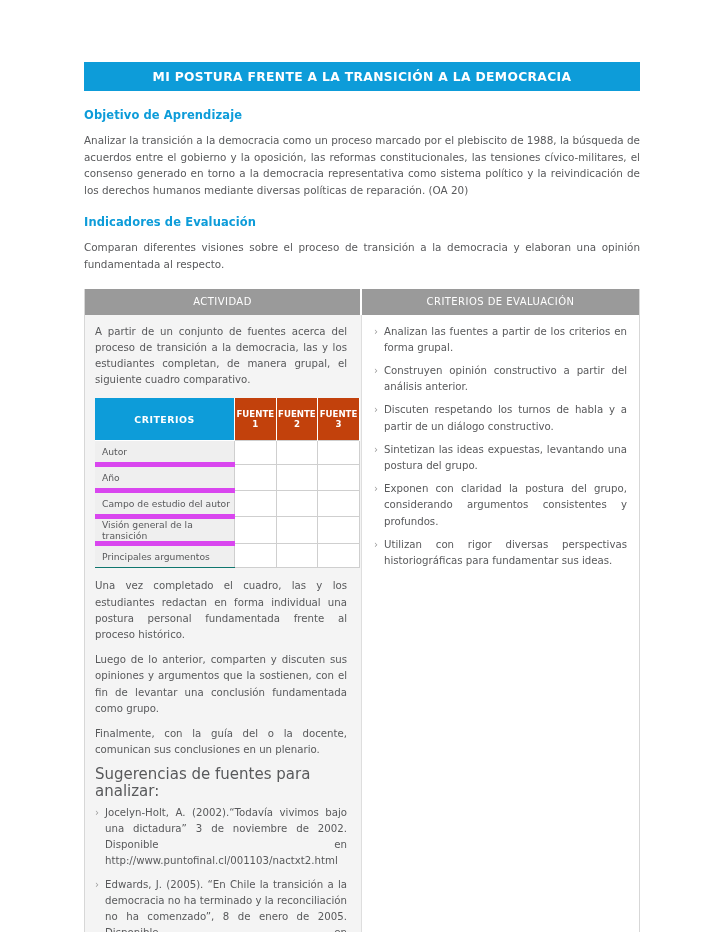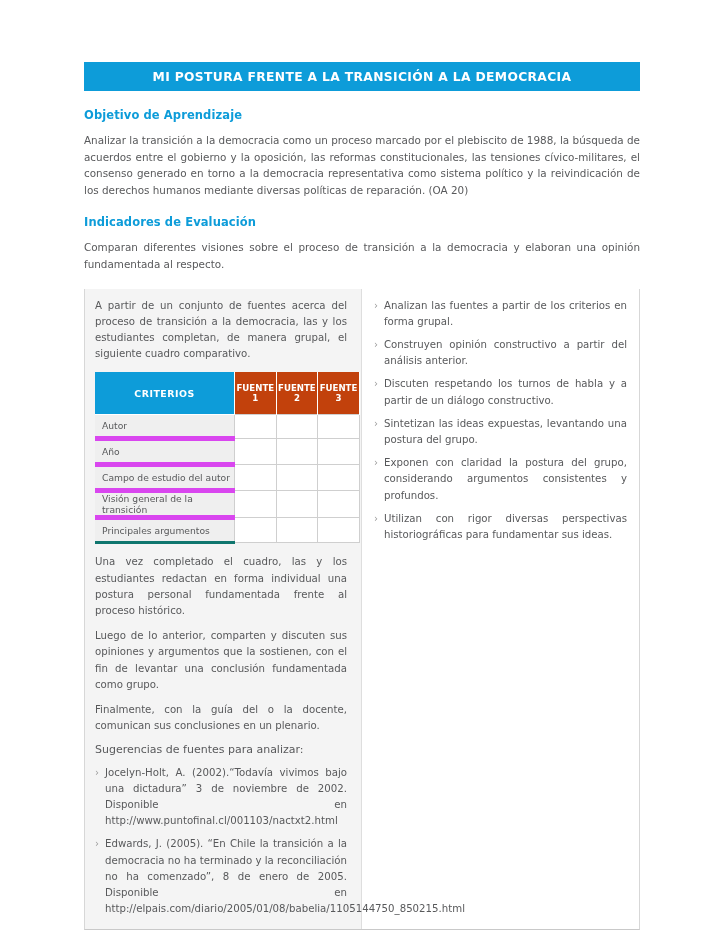--- a/index.html
+++ b/index.html
@@ -186,25 +186,25 @@
     border-bottom: 5px solid #d946ef;
     border-top: 1px solid #ffffff;
     vertical-align: middle;
   }
   .cmp-table td.src-cell {
     background: #ffffff;
     height: 21px;
     border: 1px solid #cfcfcf;
   }
   .cmp-table tr:last-child td.crit-cell {
-    border-bottom: 3px solid #0f766e;
+    border-bottom: 1px solid #0f766e;
   }
 
   .mt-col-left .sug-label {
-    font-size: 11px;
+    font-size: 15px;
     line-height: 16.2px;
     margin: 0 0 6px 0;
     color: #58595b;
   }
 </style>
 </head>
 <body>
 
 <div class="page">
   <div class="content">
@@ -213,20 +213,24 @@
       <div class="title-bar-text">MI POSTURA FRENTE A LA TRANSICIÓN A LA DEMOCRACIA</div>
     </div>
 
     <div class="section-heading">Objetivo de Aprendizaje</div>
     <div class="section-body">Analizar la transición a la democracia como un proceso marcado por el plebiscito de 1988, la búsqueda de acuerdos entre el gobierno y la oposición, las reformas constitucionales, las tensiones cívico-militares, el consenso generado en torno a la democracia representativa como sistema político y la reivindicación de los derechos humanos mediante diversas políticas de reparación. (OA 20)</div>
 
     <div class="section-heading">Indicadores de Evaluación</div>
     <div class="section-body">Comparan diferentes visiones sobre el proceso de transición a la democracia y elaboran una opinión fundamentada al respecto.</div>
 
     <div class="main-table">
+      <div class="mt-head">
+        <div class="mt-head-cell left">ACTIVIDAD</div>
+        <div class="mt-head-cell right">CRITERIOS DE EVALUACIÓN</div>
+      </div>
 
       <div class="mt-body">
 
         <div class="mt-col-left">
 
           <p class="col-para">A partir de un conjunto de fuentes acerca del proceso de transición a la democracia, las y los estudiantes completan, de manera grupal, el siguiente cuadro comparativo.</p>
 
           <table class="cmp-table">
             <thead>
               <tr>

